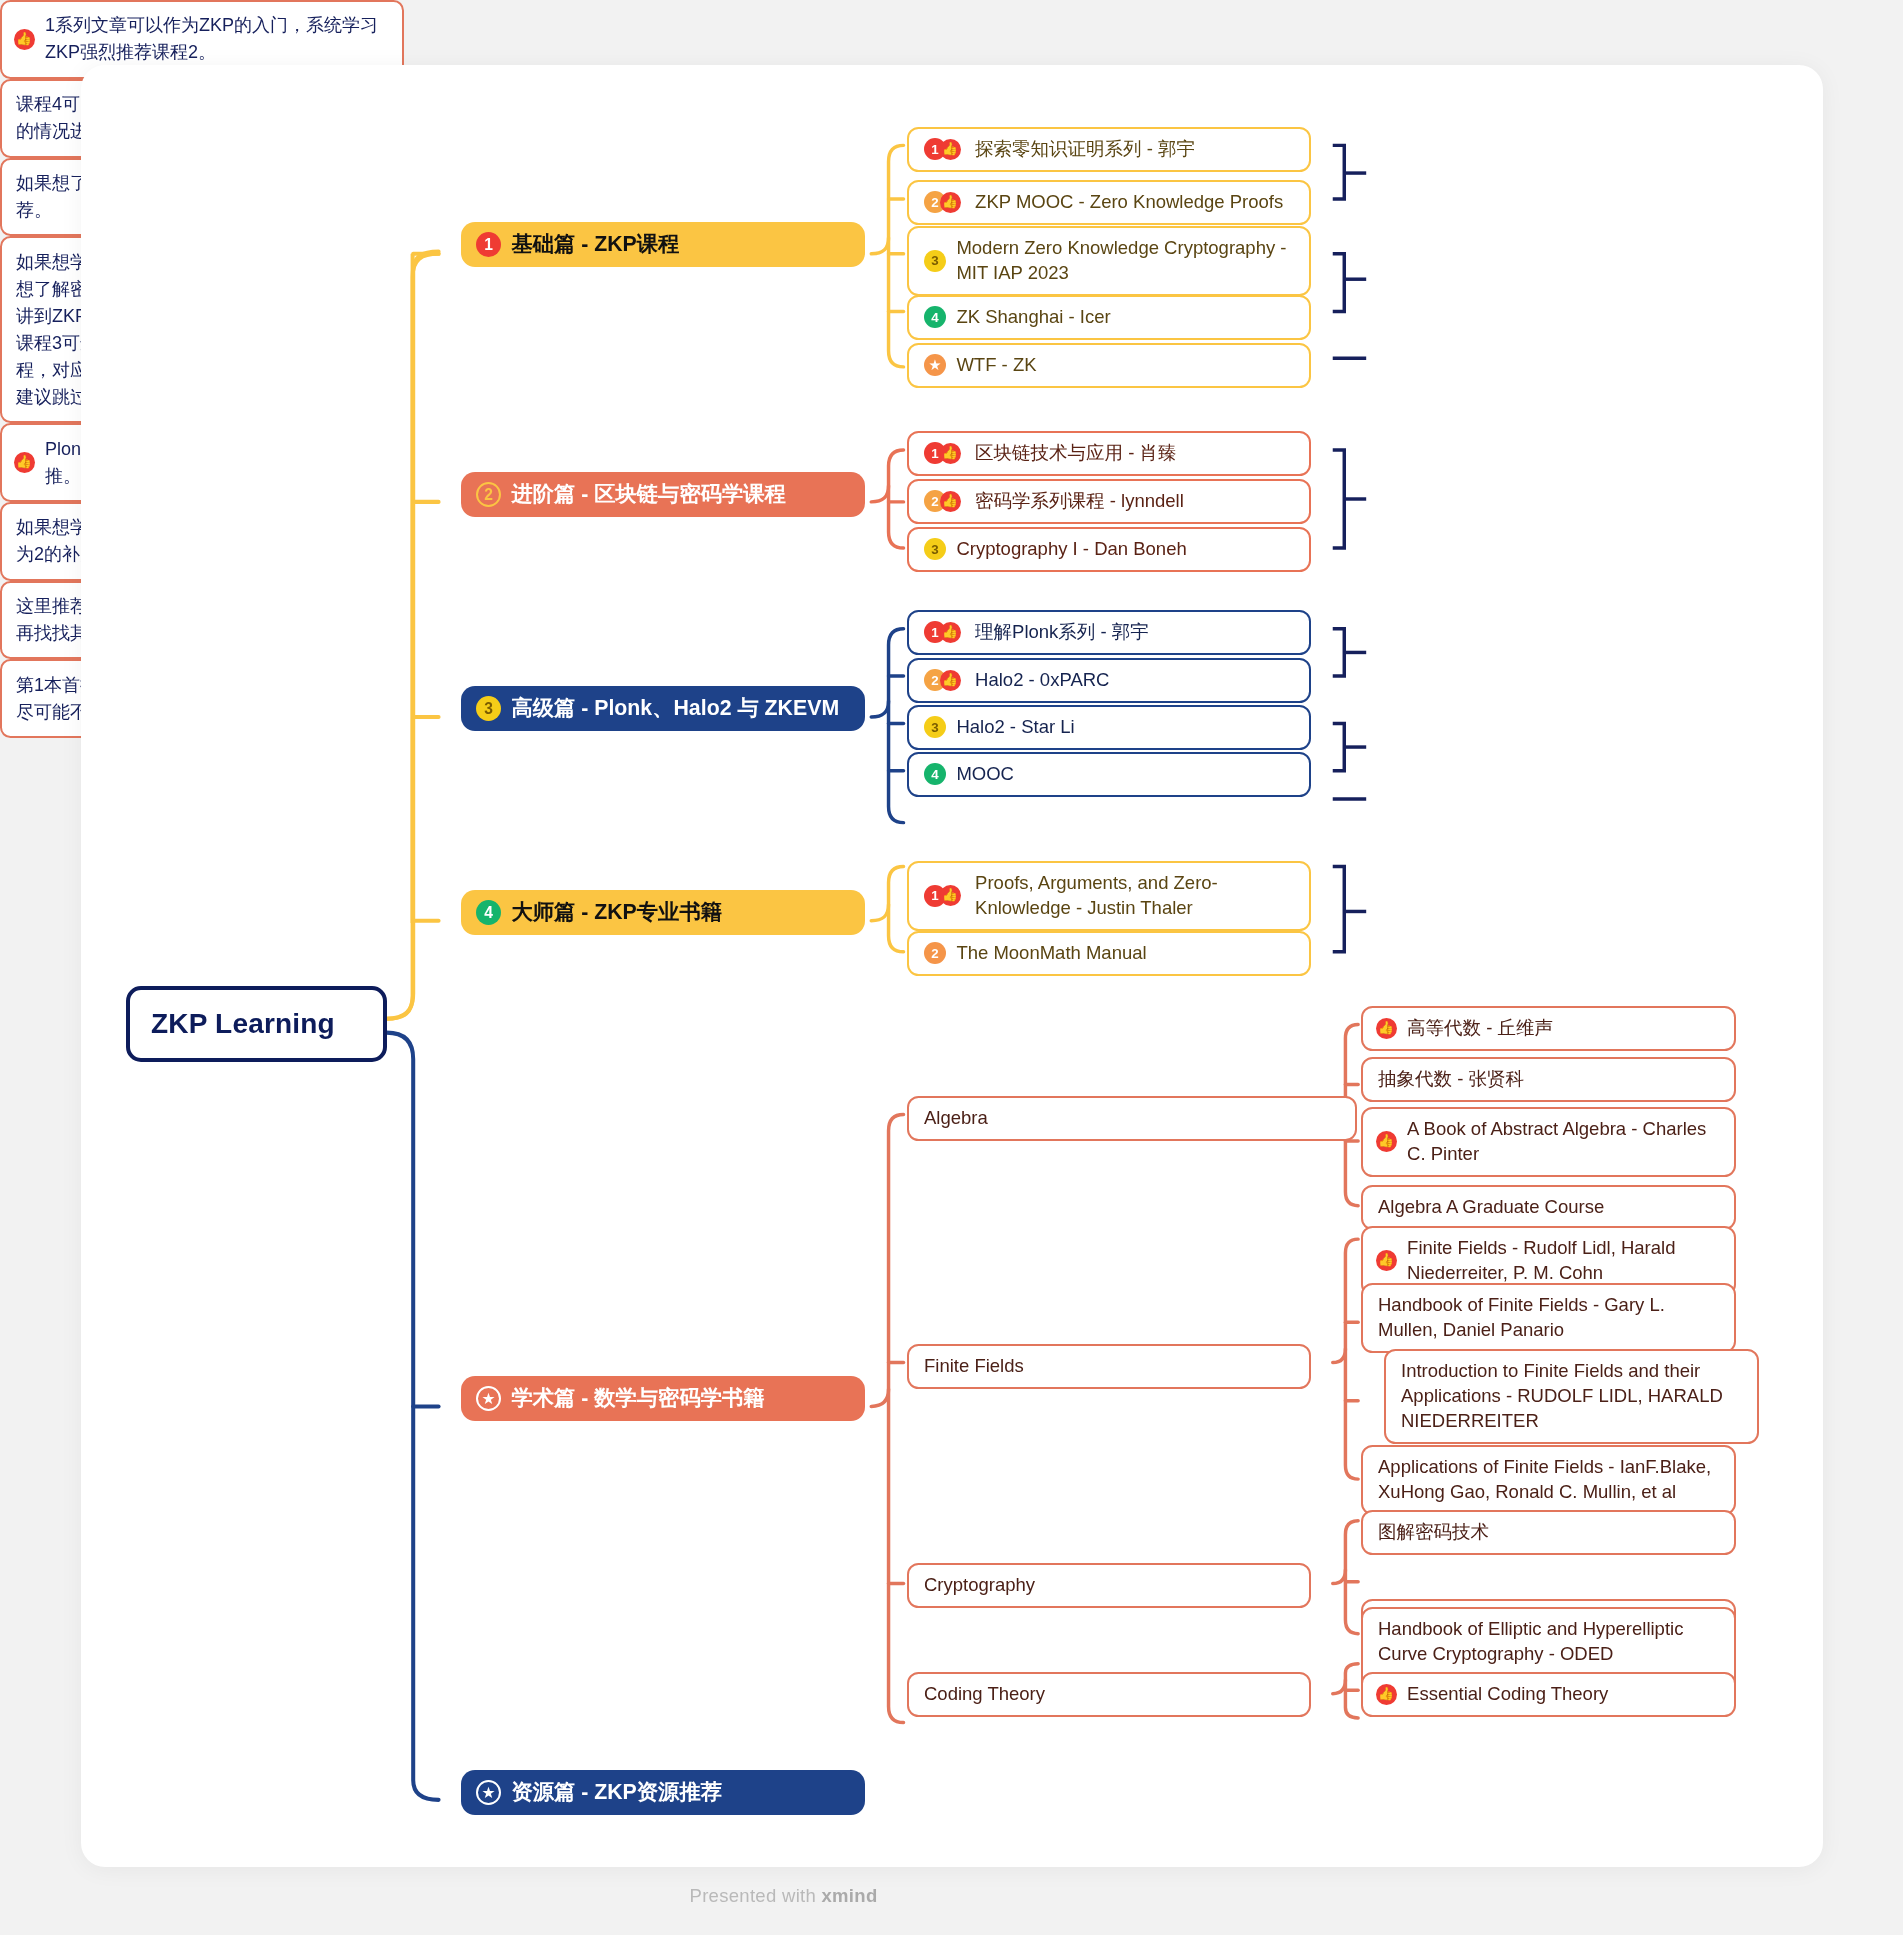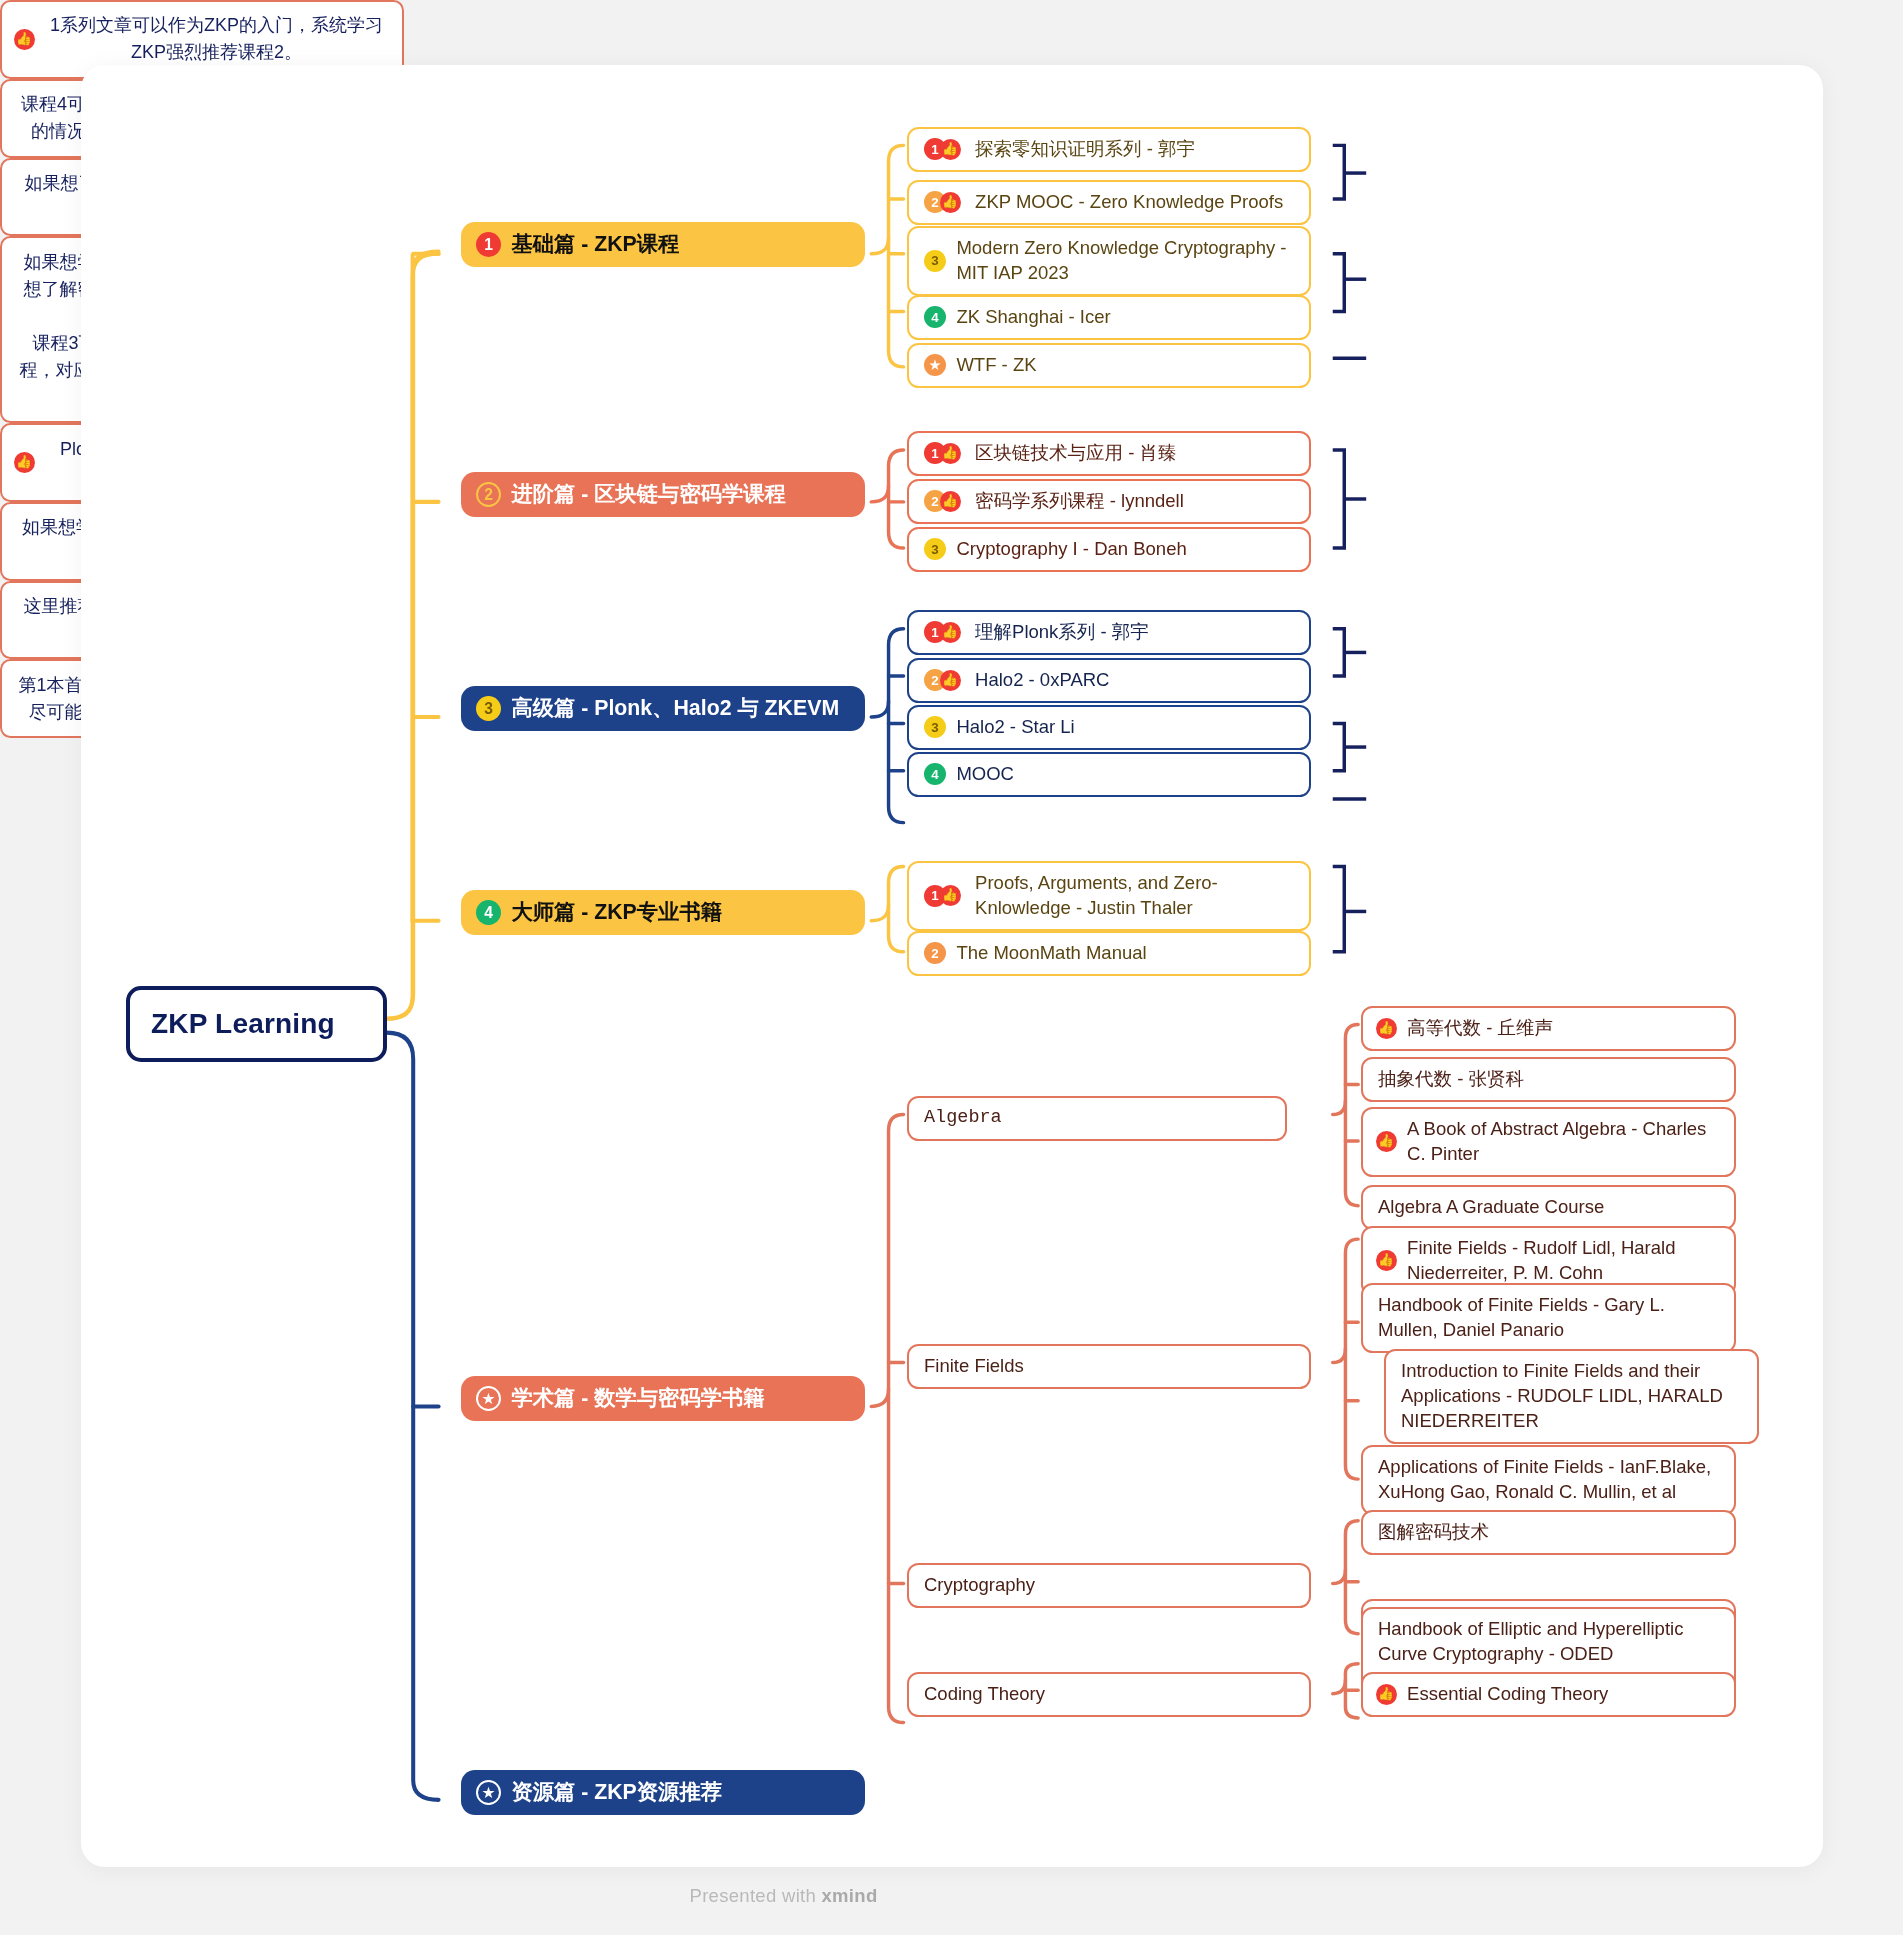--- a/index.html
+++ b/index.html
@@ -77,21 +77,21 @@
     background: #fff;
     border: 2.9px solid #e2765c;
     border-radius: 10.4px;
     font-size: 18px;
     color: #16205c;
     line-height: 1.5;
     padding: 10.4px 14px;
     display: flex;
     align-items: center;
   }
-  .note .lbl { white-space: pre-line; text-align: center; }
+  .note .lbl { white-space: pre-line; }
 
   
   .badge {
     flex: 0 0 auto;
     width: 22px; height: 22px;
     border-radius: 50%;
     color: #fff;
     font-size: 13.3px;
     font-weight: bold;
     display: flex; align-items: center; justify-content: center;
@@ -360,21 +360,21 @@
 
   <div class="note" style="left:1369px; top:881px; width:381px;">
     <span class="lbl">第1本首推，第2本会更简单些，比较全面，尽可能不涉及太深入的数学，也很推荐。</span>
   </div>
 
   <div class="node main salmon" style="left:461px; top:1376px; width:404px;">
     <span class="badge ring badge-ring-white big badge-star" style="background:transparent;border:2.3px solid #fff;color:#fff;">★</span>
     <span class="lbl">学术篇 - 数学与密码学书籍</span>
   </div>
 
-  <div class="node sub salmon" style="left:907px; top:1096px; width:380px;font-family:Liberation Mono, monospace;">
+  <div class="node sub salmon" style="left:907px; top:1096px; width:450px;">
     <span class="lbl">Algebra</span>
   </div>
   <div class="node sub salmon" style="left:1361px; top:1006px; width:375px;">
     <span class="thumb">👍</span>
     <span class="lbl">高等代数 - 丘维声</span>
   </div>
   <div class="node sub salmon" style="left:1361px; top:1057px; width:375px;">
     <span class="lbl">抽象代数 - 张贤科</span>
   </div>
   <div class="node sub salmon" style="left:1361px; top:1107px; width:375px;">

